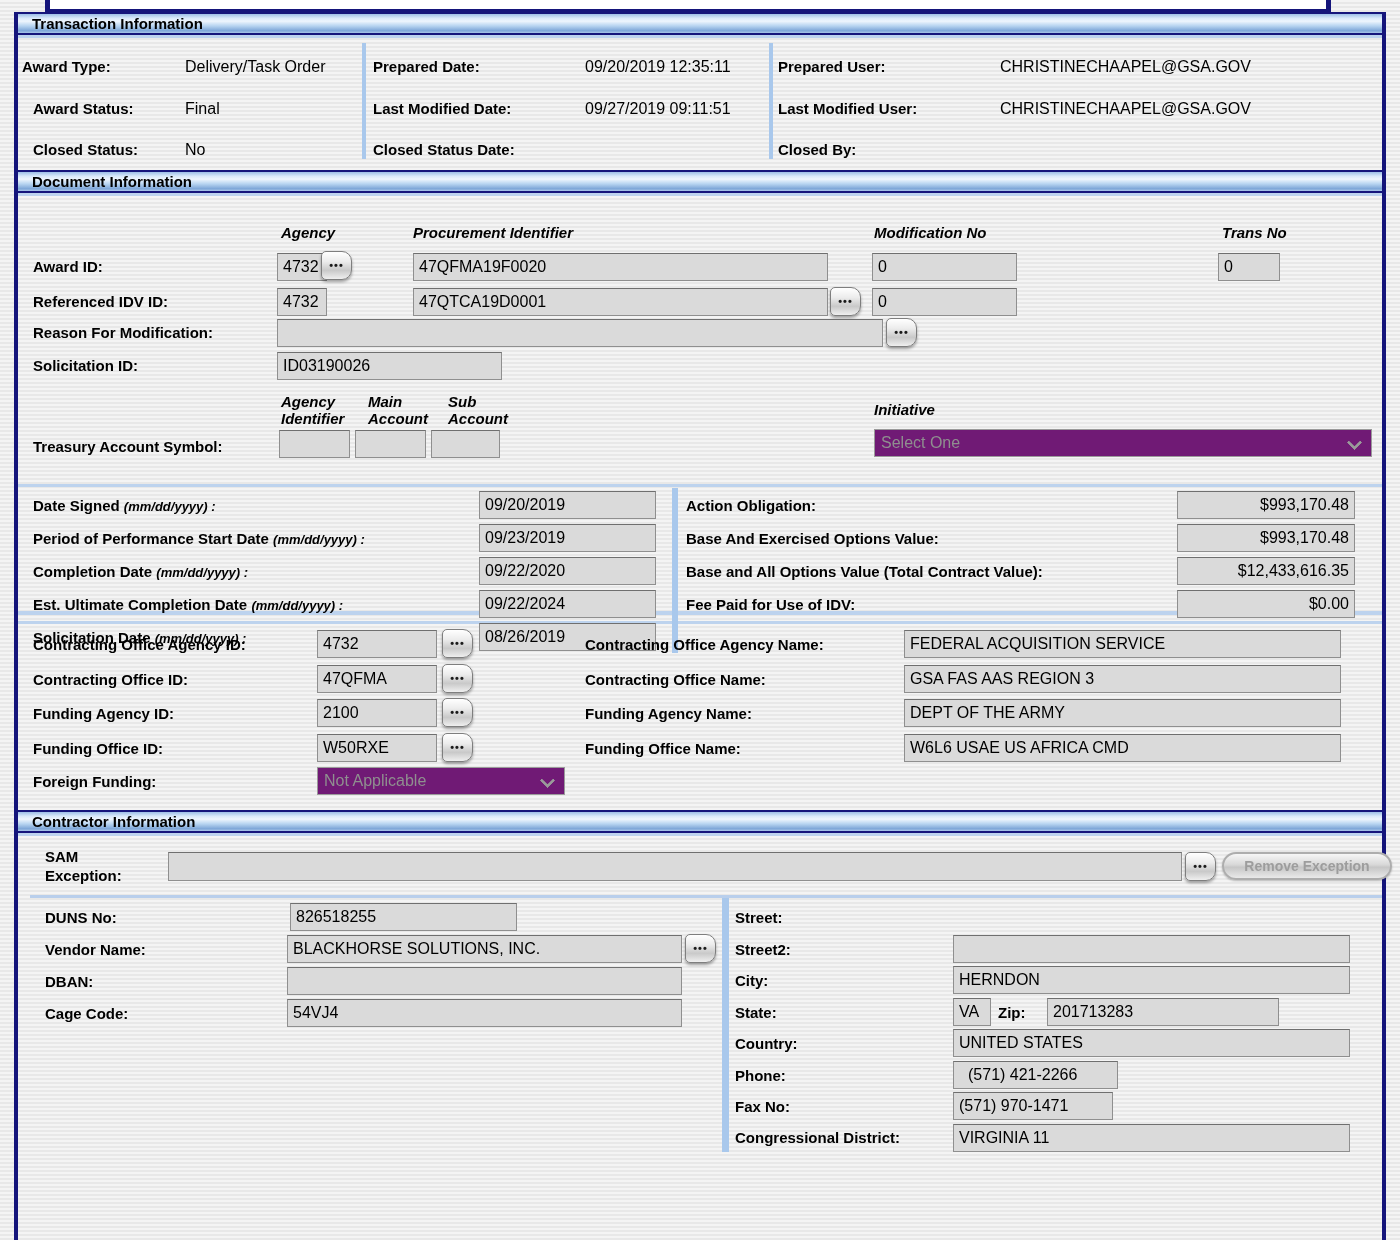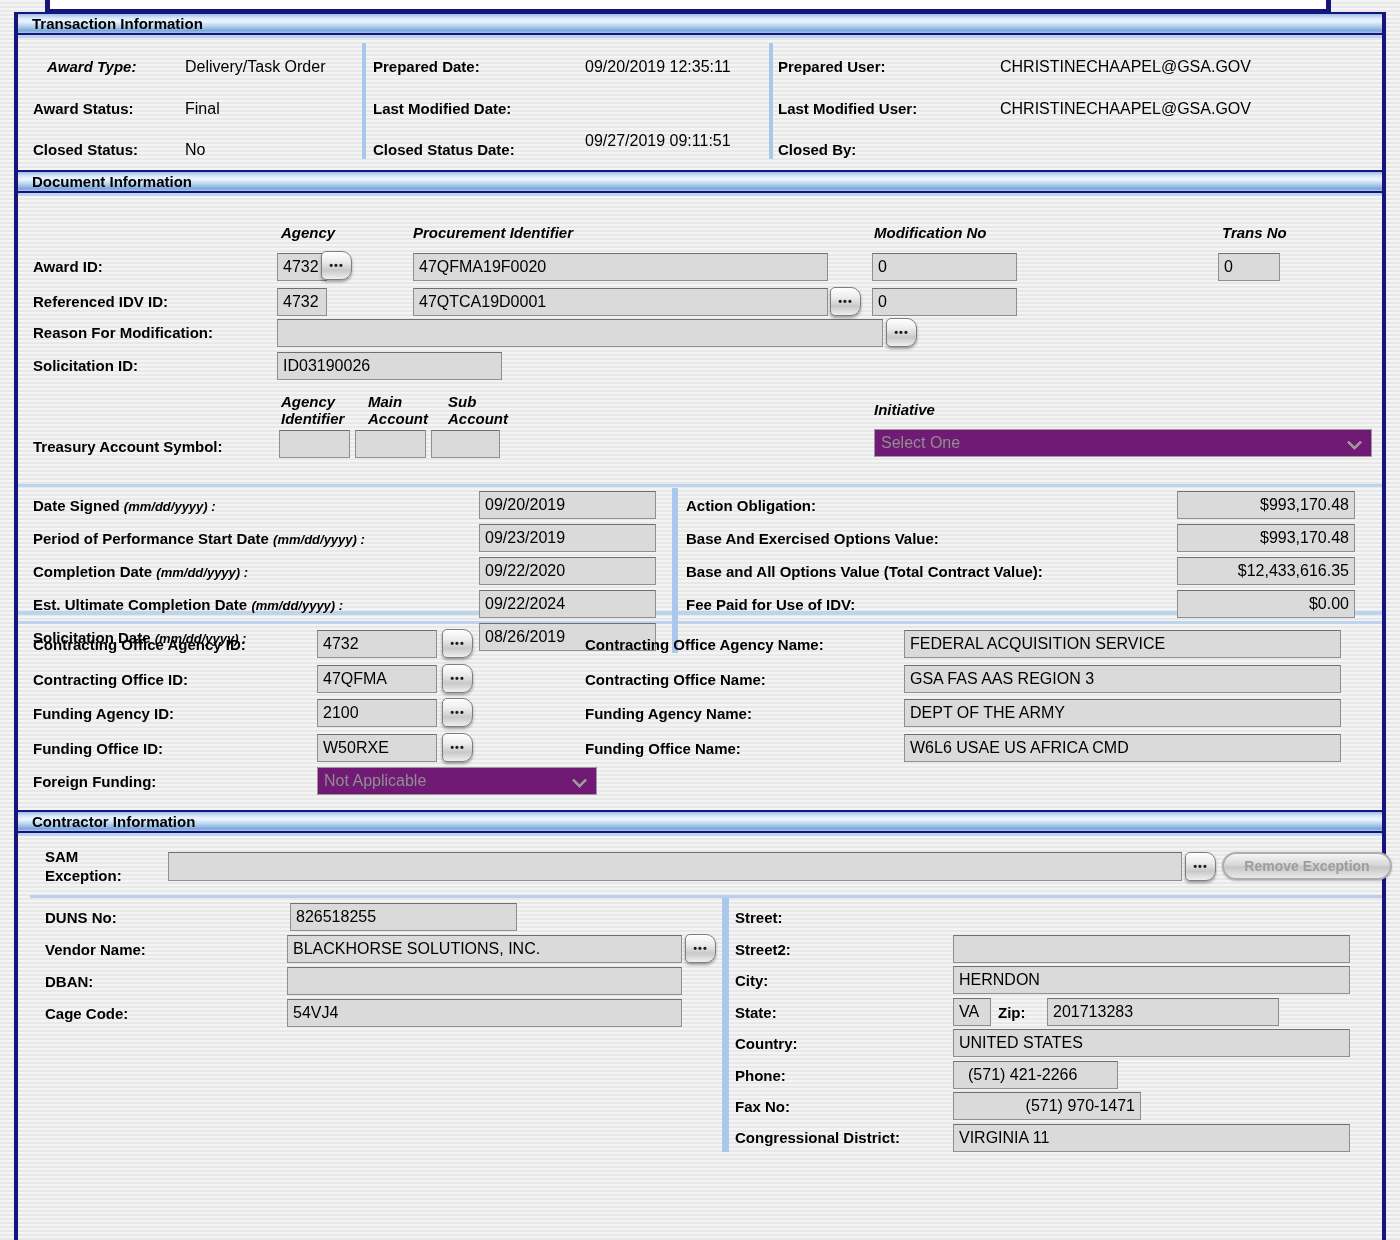--- a/index.html
+++ b/index.html
@@ -51,30 +51,30 @@
 <div class="main">
 
   <div class="sec-hdr">
       <span class="t">Transaction Information</span>
     </div>
   <div class="hdr-strip"></div>
     <div class="hdr-gap"></div>
   <div class="body" style="height:124px;">
     <div class="vdiv" style="left:344px;top:4px;height:116px;"></div>
     <div class="vdiv" style="left:751px;top:4px;height:116px;"></div>
-    <div class="lbl" style="left:29px;top:18px;font-style:italic;">Award Type:</div>
+    <div class="lbl" style="left:4px;top:18px;">Award Type:</div>
     <div class="val" style="left:167px;top:18px;">Delivery/Task Order</div>
     <div class="lbl" style="left:15px;top:60px;">Award Status:</div>
     <div class="val" style="left:167px;top:60px;">Final</div>
     <div class="lbl" style="left:15px;top:101px;">Closed Status:</div>
     <div class="val" style="left:167px;top:101px;">No</div>
     <div class="lbl" style="left:355px;top:18px;">Prepared Date:</div>
     <div class="val" style="left:567px;top:18px;">09/20/2019 12:35:11</div>
     <div class="lbl" style="left:355px;top:60px;">Last Modified Date:</div>
-    <div class="val" style="left:567px;top:60px;margin-top:32px;">09/27/2019 09:11:51</div>
+    <div class="val" style="left:567px;top:60px;">09/27/2019 09:11:51</div>
     <div class="lbl" style="left:355px;top:101px;">Closed Status Date:</div>
     <div class="val" style="left:567px;top:101px;"></div>
     <div class="lbl" style="left:760px;top:18px;">Prepared User:</div>
     <div class="val" style="left:982px;top:18px;">CHRISTINECHAAPEL@GSA.GOV</div>
     <div class="lbl" style="left:760px;top:60px;">Last Modified User:</div>
     <div class="val" style="left:982px;top:60px;">CHRISTINECHAAPEL@GSA.GOV</div>
     <div class="lbl" style="left:760px;top:101px;">Closed By:</div>
     <div class="val" style="left:982px;top:101px;"></div>
   </div>
   <div class="gap7"></div>
@@ -175,21 +175,21 @@
     <div class="lbl" style="left:567px;top:79px;">Funding Agency Name:</div>
     <input class="inp" style="left: 886px; top: 74px; width: 437px;" value="DEPT OF THE ARMY">
 
     <div class="lbl" style="left:15px;top:114px;">Funding Office ID:</div>
     <input class="inp" style="left: 299px; top: 109px; width: 120px;" value="W50RXE">
     <div class="dots" style="left:424px;top:108px;"><span>•••</span></div>
     <div class="lbl" style="left:567px;top:114px;">Funding Office Name:</div>
     <input class="inp" style="left: 886px; top: 109px; width: 437px;" value="W6L6 USAE US AFRICA CMD">
 
     <div class="lbl" style="left:15px;top:147px;">Foreign Funding:</div>
-    <div class="dd" style="left:299px;top:142px;width:280px;"><span>Not Applicable</span><span class="chev"></span></div>
+    <div class="dd" style="left:299px;top:142px;width:248px;"><span>Not Applicable</span><span class="chev"></span></div>
   </div>
   <div class="gap6"></div>
 
   <div class="sec-hdr">
       <span class="t">Contractor Information</span>
     </div>
   <div class="hdr-strip"></div>
     <div class="hdr-gap"></div>
   <div class="body" style="height:315px;margin-left:12px;">
     <div class="lbl" style="left:15px;top:10px;width:100px;white-space:normal;">SAM Exception:</div>
@@ -217,18 +217,18 @@
     <input class="inp" style="left: 923px; top: 129px; width: 397px;" value="HERNDON">
     <div class="lbl" style="left:705px;top:166px;">State:</div>
     <input class="inp" style="left: 923px; top: 161px; width: 38px;" value="VA">
     <div class="lbl" style="left:968px;top:166px;">Zip:</div>
     <input class="inp" style="left: 1017px; top: 161px; width: 232px;" value="201713283">
     <div class="lbl" style="left:705px;top:197px;">Country:</div>
     <input class="inp" style="left: 923px; top: 192px; width: 397px;" value="UNITED STATES">
     <div class="lbl" style="left:705px;top:229px;">Phone:</div>
     <input class="inp" style="left: 923px; top: 224px; width: 165px; padding-left: 14px;" value="(571) 421-2266">
     <div class="lbl" style="left:705px;top:260px;">Fax No:</div>
-    <input class="inp" style="left: 923px; top: 255px; width: 188px; text-align: right;" value="(571) 970-1471">
+    <input class="inp" style="left: 923px; top: 255px; width: 160px;" value="(571) 970-1471">
     <div class="lbl" style="left:705px;top:291px;">Congressional  District:</div>
     <input class="inp" style="left: 923px; top: 287px; width: 397px;" value="VIRGINIA 11">
   </div>
 
 </div>
 
 </body></html>

